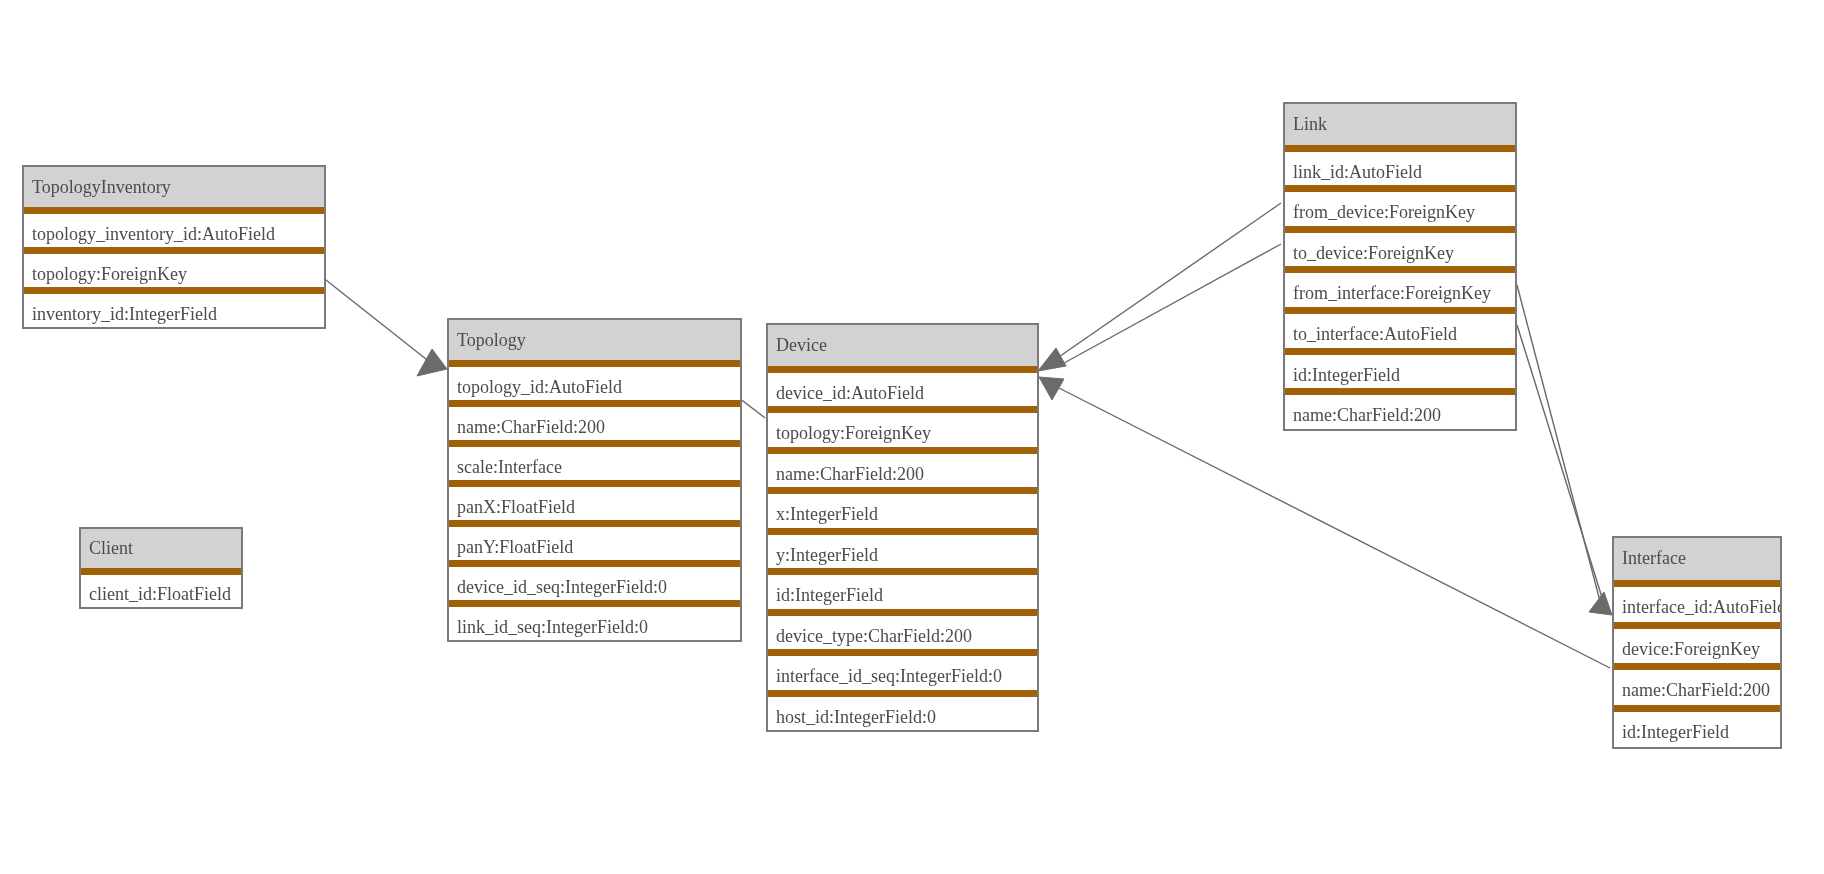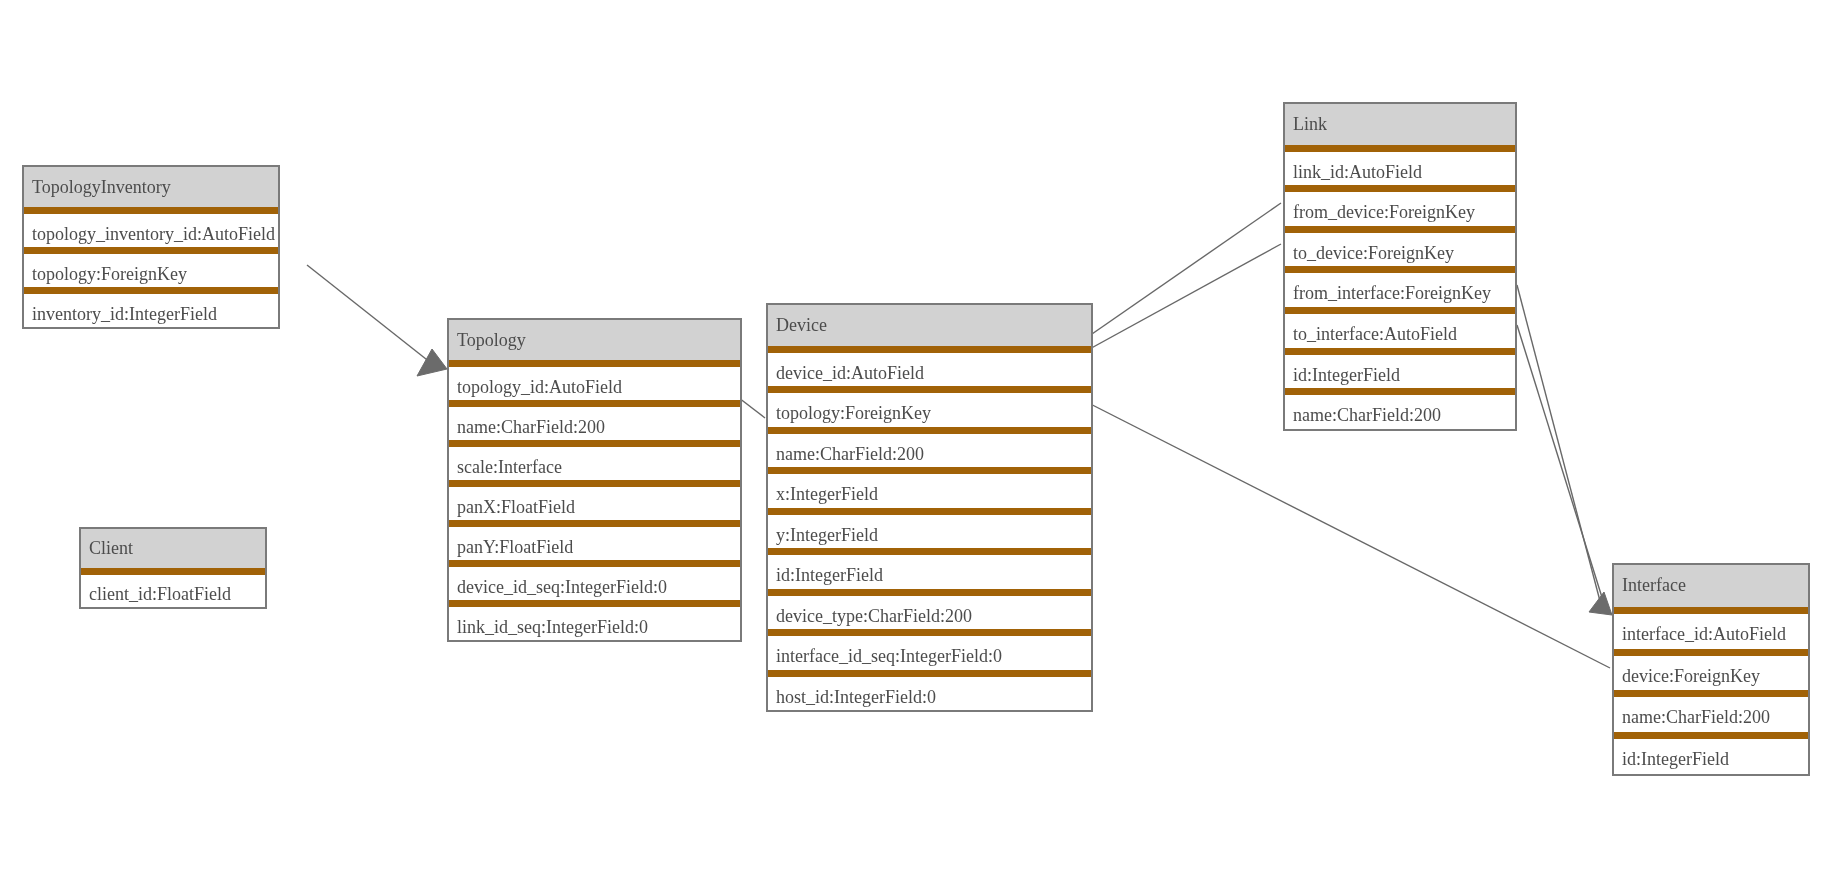--- a/index.html
+++ b/index.html
@@ -52,21 +52,21 @@
     <polygon points="1038,371 1056,348 1066,366"></polygon>
 
     <line x1="1517" y1="285" x2="1600" y2="601"></line>
     <line x1="1517" y1="325" x2="1605" y2="607"></line>
     <polygon points="1612,615 1589,612 1604,592"></polygon>
 
     <line x1="1610" y1="668" x2="1057" y2="387"></line>
     <polygon points="1039,377 1064,379 1052,400"></polygon>
   </svg>
 
-  <div class="entity" style="left:22px;top:165px;width:258px;--rh:40px">
+  <div class="entity" style="left:22px;top:165px;width:304px;--rh:40px">
     <div class="entity-header">
       <span>TopologyInventory</span>
     </div>
     <div class="entity-row"><span>topology_inventory_id:AutoField</span></div>
     <div class="entity-row"><span>topology:ForeignKey</span></div>
     <div class="entity-row"><span>inventory_id:IntegerField</span></div>
   </div>
 
   <div class="entity" style="left:447px;top:318px;width:295px;--rh:40px">
     <div class="entity-header">
@@ -74,28 +74,28 @@
     </div>
     <div class="entity-row"><span>topology_id:AutoField</span></div>
     <div class="entity-row"><span>name:CharField:200</span></div>
     <div class="entity-row"><span>scale:Interface</span></div>
     <div class="entity-row"><span>panX:FloatField</span></div>
     <div class="entity-row"><span>panY:FloatField</span></div>
     <div class="entity-row"><span>device_id_seq:IntegerField:0</span></div>
     <div class="entity-row"><span>link_id_seq:IntegerField:0</span></div>
   </div>
 
-  <div class="entity" style="left:79px;top:527px;width:188px;--rh:39px">
+  <div class="entity" style="left:79px;top:527px;width:164px;--rh:39px">
     <div class="entity-header">
       <span>Client</span>
     </div>
     <div class="entity-row"><span>client_id:FloatField</span></div>
   </div>
 
-  <div class="entity" style="left:766px;top:303px;width:327px;--rh:40.5px">
+  <div class="entity" style="left:766px;top:323px;width:273px;--rh:40.5px">
     <div class="entity-header">
       <span>Device</span>
     </div>
     <div class="entity-row"><span>device_id:AutoField</span></div>
     <div class="entity-row"><span>topology:ForeignKey</span></div>
     <div class="entity-row"><span>name:CharField:200</span></div>
     <div class="entity-row"><span>x:IntegerField</span></div>
     <div class="entity-row"><span>y:IntegerField</span></div>
     <div class="entity-row"><span>id:IntegerField</span></div>
     <div class="entity-row"><span>device_type:CharField:200</span></div>
@@ -109,21 +109,21 @@
     </div>
     <div class="entity-row"><span>link_id:AutoField</span></div>
     <div class="entity-row"><span>from_device:ForeignKey</span></div>
     <div class="entity-row"><span>to_device:ForeignKey</span></div>
     <div class="entity-row"><span>from_interface:ForeignKey</span></div>
     <div class="entity-row"><span>to_interface:AutoField</span></div>
     <div class="entity-row"><span>id:IntegerField</span></div>
     <div class="entity-row"><span>name:CharField:200</span></div>
   </div>
 
-  <div class="entity" style="left:1612px;top:563px;width:198px;--rh:41.8px">
+  <div class="entity" style="left:1612px;top:536px;width:170px;--rh:41.8px">
     <div class="entity-header">
       <span>Interface</span>
     </div>
     <div class="entity-row"><span>interface_id:AutoField</span></div>
     <div class="entity-row"><span>device:ForeignKey</span></div>
     <div class="entity-row"><span>name:CharField:200</span></div>
     <div class="entity-row"><span>id:IntegerField</span></div>
   </div>
 
 </div>

